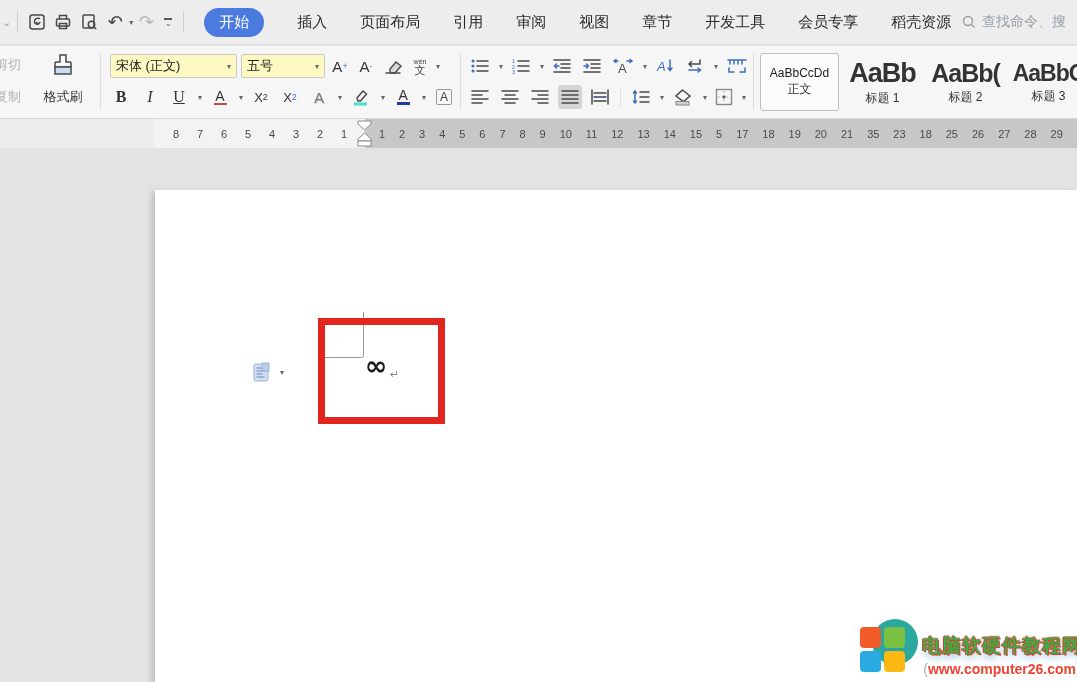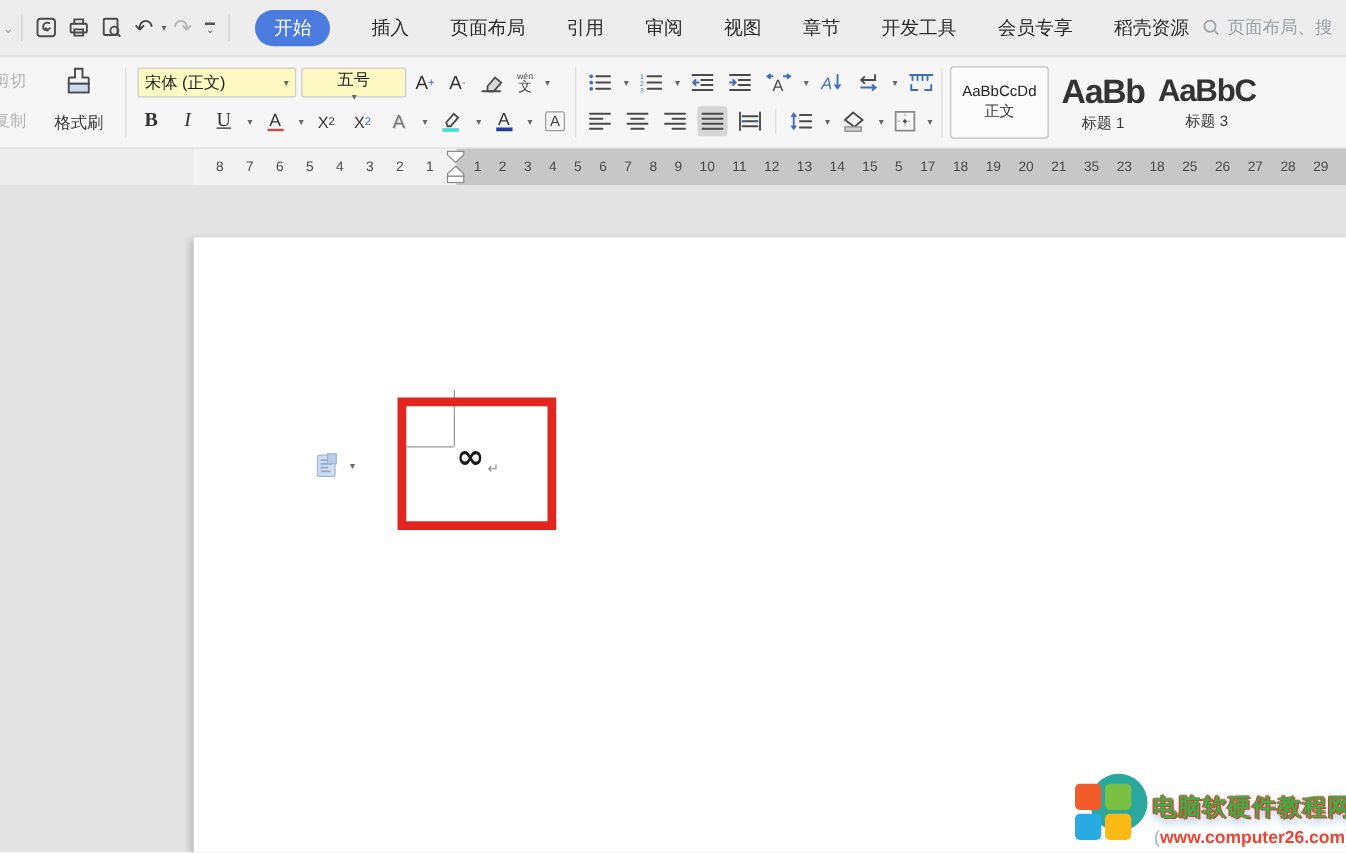--- a/index.html
+++ b/index.html
@@ -154,21 +154,21 @@
         <div class="tab">开发工具</div>
         <div class="tab">会员专享</div>
         <div class="tab">稻壳资源</div>
       </nav>
 
     <div class="searchbox">
       <svg width="16" height="16" viewBox="0 0 16 16">
           <circle cx="7" cy="7" r="4.5" stroke="#9aa0a8" stroke-width="1.4" fill="none"></circle>
           <path d="M10.5 10.5l3 3" stroke="#9aa0a8" stroke-width="1.4"></path>
         </svg>
-      <span>页面布局、搜</span>
+      <span>查找命令、搜</span>
     </div>
   </div>
 
   <div class="ribbon">
 
     <div class="g-clip">
       <span class="graylab">剪切</span>
       <span class="graylab">复制</span>
     </div>
 
@@ -181,21 +181,21 @@
     </div>
 
     <div class="rdiv" style="left:100px;"></div>
 
     <div class="g-font">
       <div class="fontrow1">
         <span class="combo" style="width:127px;">
           <span>宋体 (正文)</span>
           <span class="drop">▾</span>
         </span>
-        <span class="combo" style="width:84px;flex-direction:column;">
+        <span class="combo" style="width:84px;">
           <span>五号</span>
           <span class="drop">▾</span>
         </span>
         <span class="rbtn" style="font-size:15px;">
           <span>A</span>
             <sup style="font-size:9px;color:#3E6DBF;">+</sup>
         </span>
         <span class="rbtn" style="font-size:15px;">
           <span>A</span>
             <sup style="font-size:9px;color:#C0504D;">-</sup>
@@ -373,20 +373,24 @@
     <div class="rdiv" style="left:753px;"></div>
 
     <div class="g-styles">
         <div class="style-item">
         <div class="prev">AaBbCcDd</div>
         <div class="lab">正文</div>
       </div>
         <div class="style-item">
         <div class="prev">AaBb</div>
         <div class="lab">标题 1</div>
+      </div>
+        <div class="style-item">
+        <div class="prev">AaBb(</div>
+        <div class="lab">标题 2</div>
       </div>
         <div class="style-item">
         <div class="prev">AaBbC</div>
         <div class="lab">标题 3</div>
       </div>
       </div>
   </div>
 
   <div class="ruler">
     <div class="seg-light">

